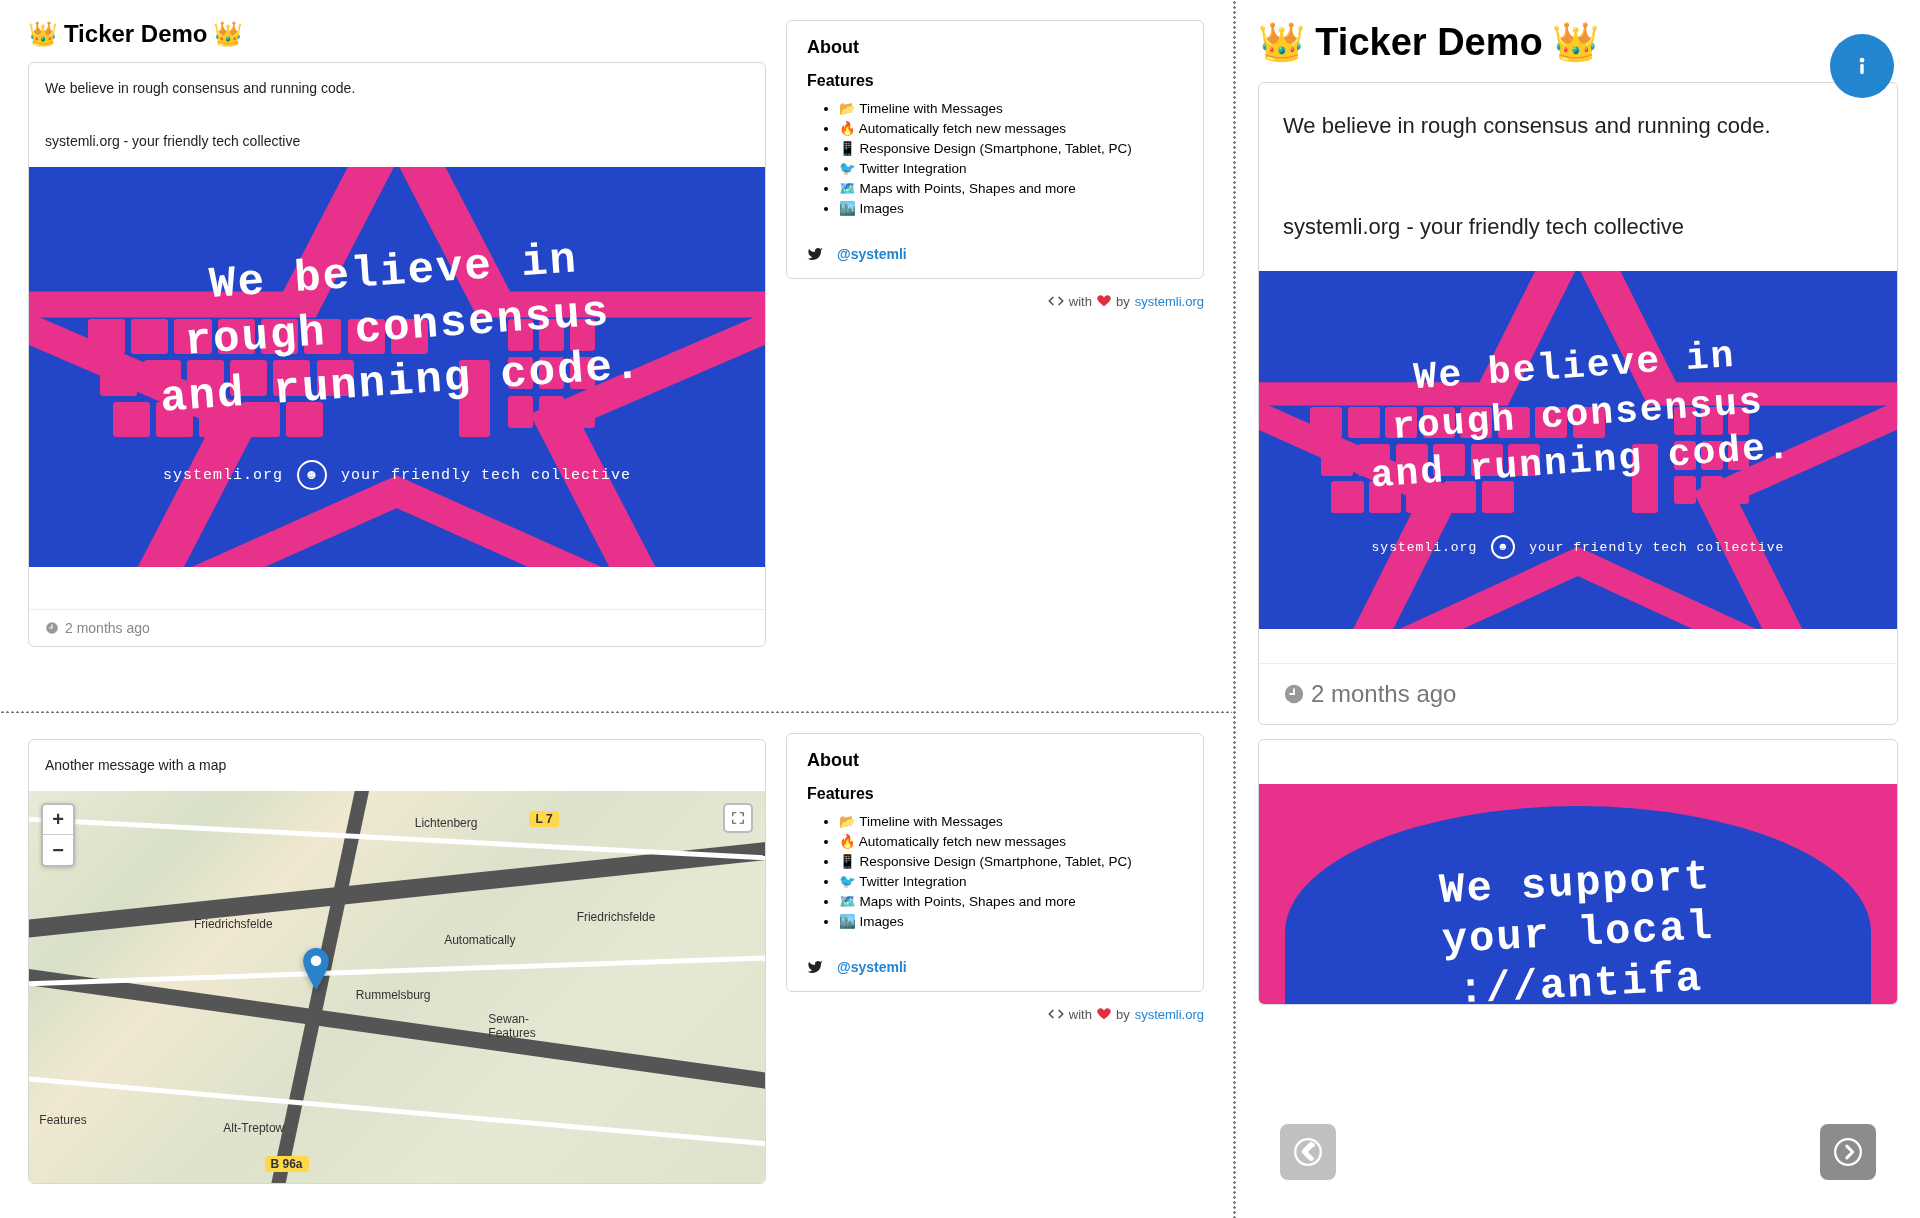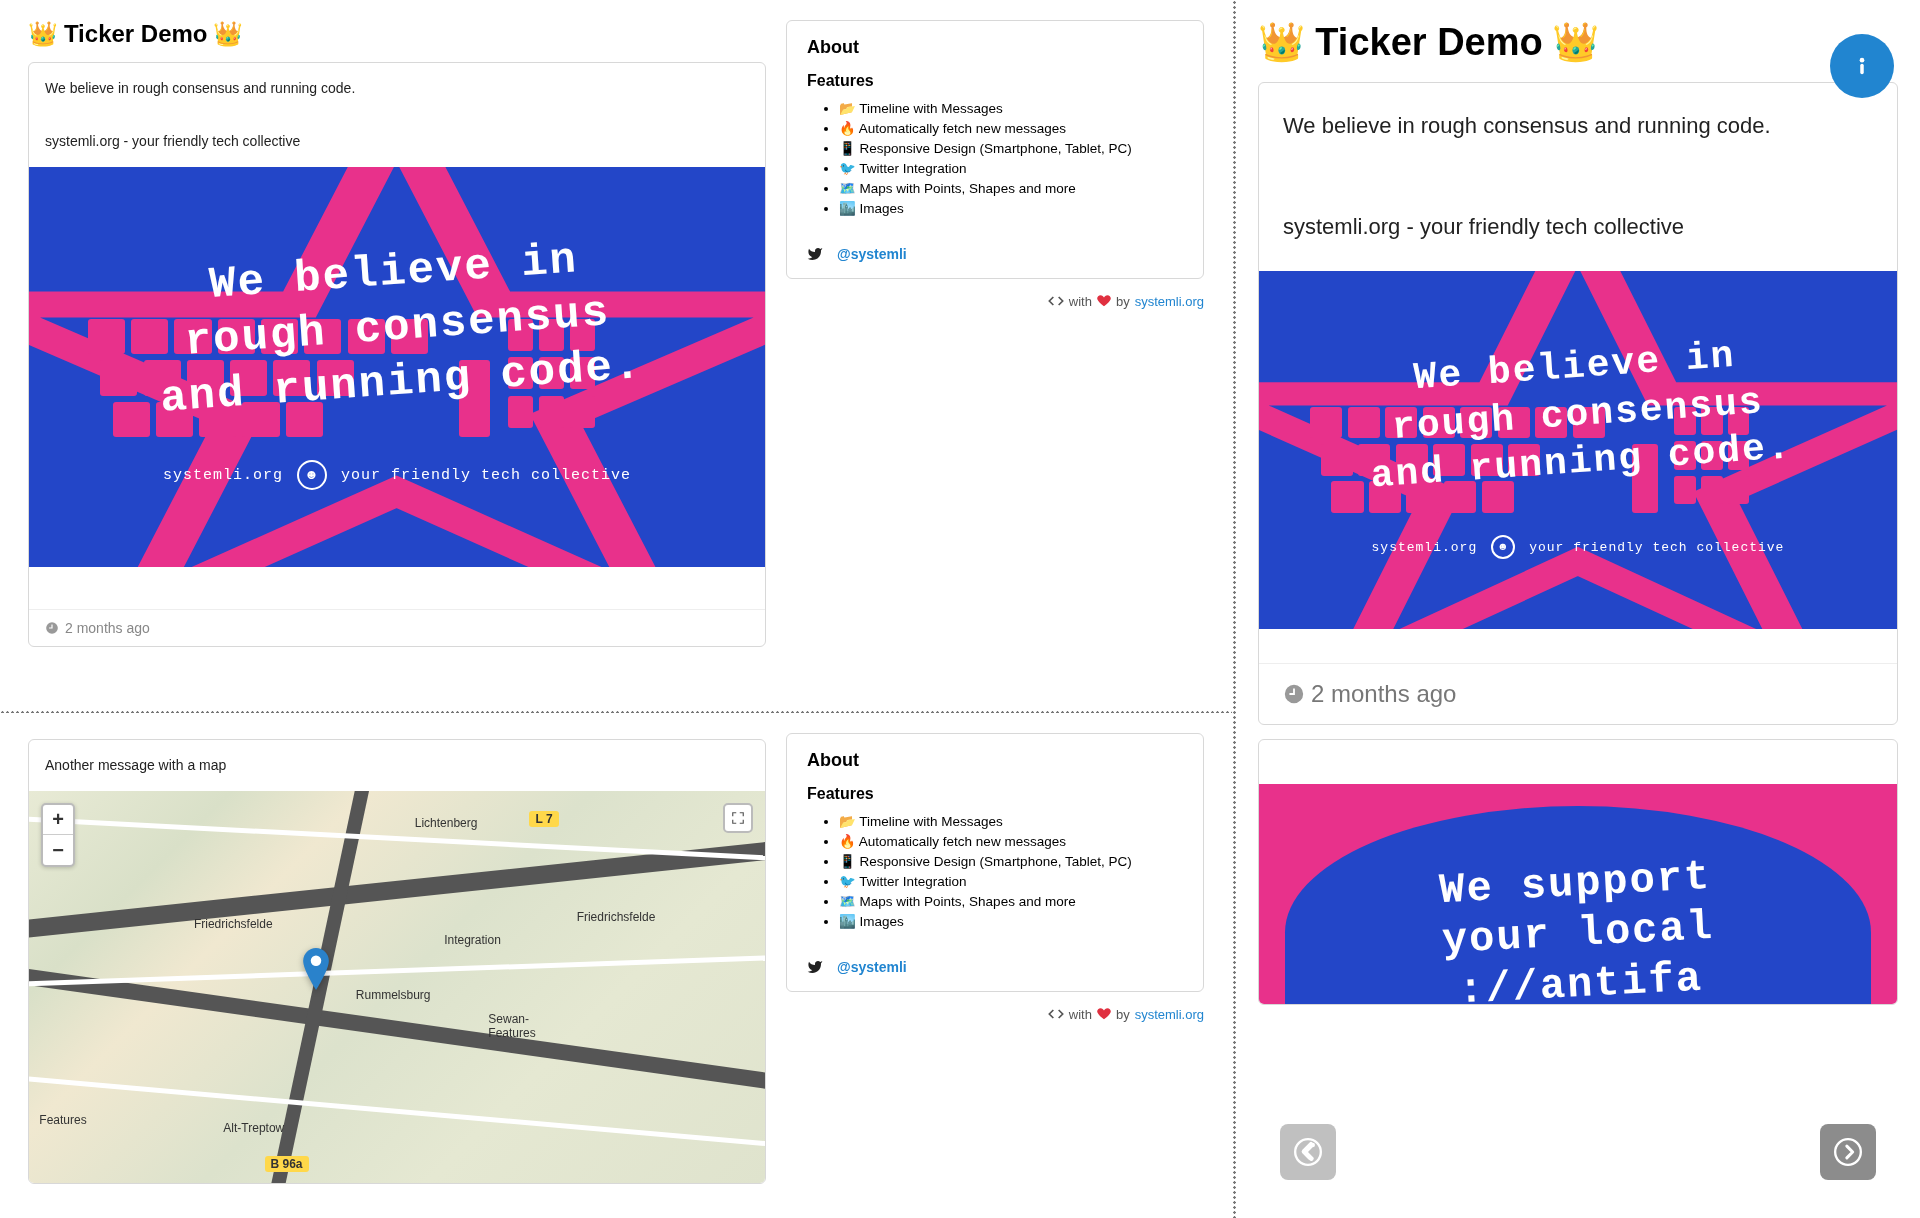--- a/index.html
+++ b/index.html
@@ -213,21 +213,21 @@
               <div class="map-road r2"></div>
               <div class="map-road r3"></div>
             <div class="map-road rw rw1"></div>
               <div class="map-road rw rw2"></div>
               <div class="map-road rw rw3"></div>
             <div class="map-label" style="left:52%;top:6%">Lichtenberg</div>
             <div class="map-label" style="left:22%;top:32%">Friedrichsfelde</div>
             <div class="map-label" style="left:1%;top:82%">Features</div>
             <div class="map-label" style="left:26%;top:84%">Alt-Treptow</div>
             <div class="map-label" style="left:44%;top:50%">Rummelsburg</div>
-            <div class="map-label" style="left:56%;top:36%">Integration</div>
+            <div class="map-label" style="left:56%;top:36%">Automatically</div>
             <div class="map-label" style="left:62%;top:56%;white-space:pre-line">Sewan-
 Features</div>
             <div class="map-label" style="left:74%;top:30%">Friedrichsfelde</div>
             <div class="map-label" style="left:68%;top:5%;background:#ffd84a;border-radius:3px;padding:1px 6px;font-weight:600">L 7</div>
             <div class="map-label" style="left:32%;top:93%;background:#ffd84a;border-radius:3px;padding:1px 6px;font-weight:600">B 96a</div>
             <div class="map-pin">
               <svg width="30" height="42" viewBox="0 0 24 36">
                   <path d="M12 0C6 0 1 5 1 11c0 8 11 25 11 25s11-17 11-25C23 5 18 0 12 0z" fill="#2a82cb"></path>
                   <circle cx="12" cy="11" r="4.5" fill="#fff"></circle>
                 </svg>

